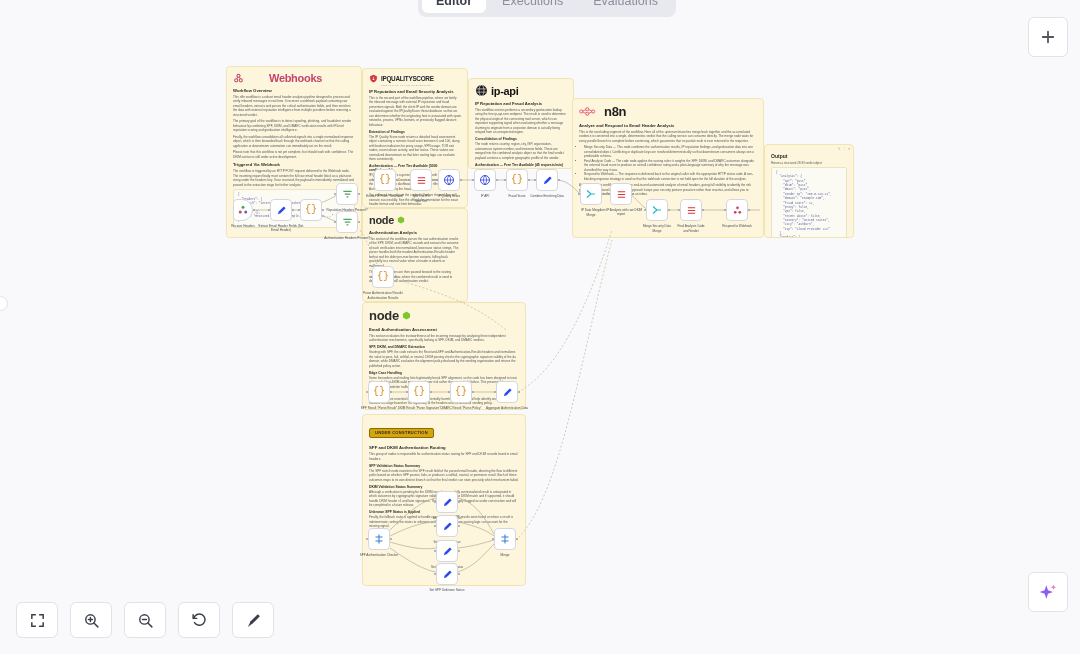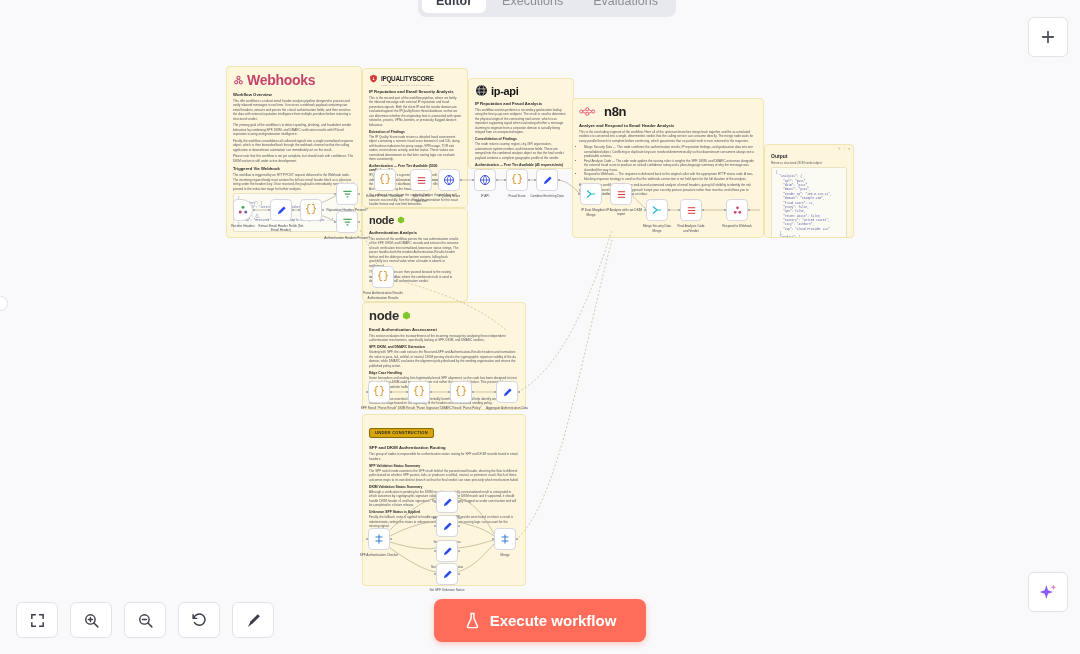--- a/index.html
+++ b/index.html
@@ -170,21 +170,21 @@
     </svg>
 
     <div class="note" style="left:226px; top:66px; width:136px; height:172px;">
       <div class="note-logo">
         <svg width="11" height="11" viewBox="0 0 24 24">
           <circle cx="7" cy="16" r="3.4" fill="none" stroke="#c4446b" stroke-width="2.2"></circle>
           <circle cx="17" cy="16" r="3.4" fill="none" stroke="#c4446b" stroke-width="2.2"></circle>
           <circle cx="12" cy="6" r="3.4" fill="none" stroke="#c4446b" stroke-width="2.2"></circle>
           <path d="M10 8.6 L8 13 M14 8.6 L16 13" stroke="#c4446b" stroke-width="2" fill="none"></path>
         </svg>
-        <span class="note-logo-text" style="font-size:14px;color:#c4446b;">Webhooks</span>
+        <span class="note-logo-text" style="font-size:11px;color:#c4446b;margin-left:22px;">Webhooks</span>
       </div>
       <h3>Workflow Overview</h3>
       <p>This n8n workflow is a robust email header analysis pipeline designed to process and verify inbound messages in real time. It receives a webhook payload containing raw email headers, extracts and parses the critical authentication fields, and then enriches the data with external reputation intelligence from multiple providers before returning a structured verdict.</p>
       <p>The primary goal of the workflow is to detect spoofing, phishing, and fraudulent sender behaviour by combining SPF, DKIM, and DMARC verification results with IP-level reputation scoring and geolocation intelligence.</p>
       <p>Finally, the workflow consolidates all collected signals into a single normalized response object, which is then forwarded back through the webhook channel so that the calling application or downstream automation can immediately act on the result.</p>
       <p>Please note that this workflow is not yet complete, but should work with confidence. The DKIM section is still under active development.</p>
       <h3>Triggered Via Webhook</h3>
       <p>The workflow is triggered by an HTTP POST request delivered to the Webhook node. The incoming request body must contain the full raw email header block as a plain-text string under the headers key. Once received, the payload is immediately normalized and passed to the extraction stage for further analysis.</p>
       <div class="codeblock">{
   "headers": {
@@ -600,22 +600,14 @@
       </svg>
     </div>
     <div class="sq-btn">
       <svg width="17" height="17" viewBox="0 0 24 24">
         <path d="M18 3 L21 6 L11 16 L7 17 L8 13 Z" fill="#3b3f49"></path>
         <path d="M8 13 L4 21 L11 16" fill="#3b3f49"></path>
       </svg>
     </div>
   </div>
 
-  <div class="exec-wrap">
-    <button class="exec-btn">
-      <svg width="17" height="17" viewBox="0 0 24 24">
-        <path d="M9 2 h6 M10 2 v7 L5 20 a1.5 1.5 0 001.3 2 h11.4 A1.5 1.5 0 0019 20 L14 9 V2" stroke="#ffffff" stroke-width="2" fill="none" stroke-linejoin="round"></path>
-      </svg>
-      <span>Execute workflow</span>
-    </button>
-  </div>
 
 </div>
 
 </body></html>

